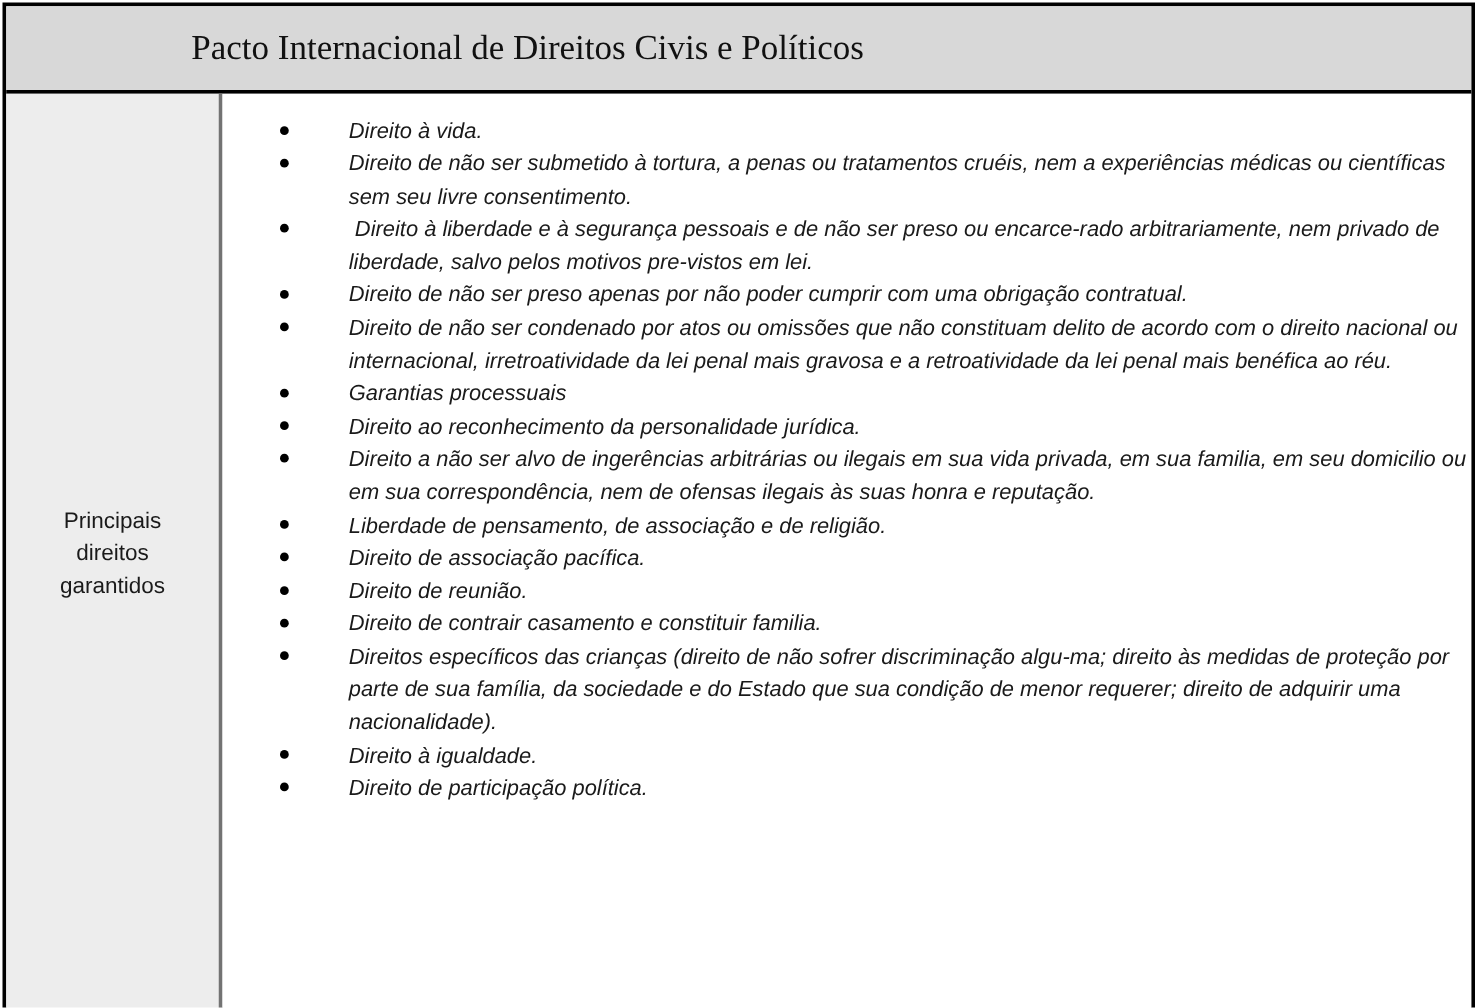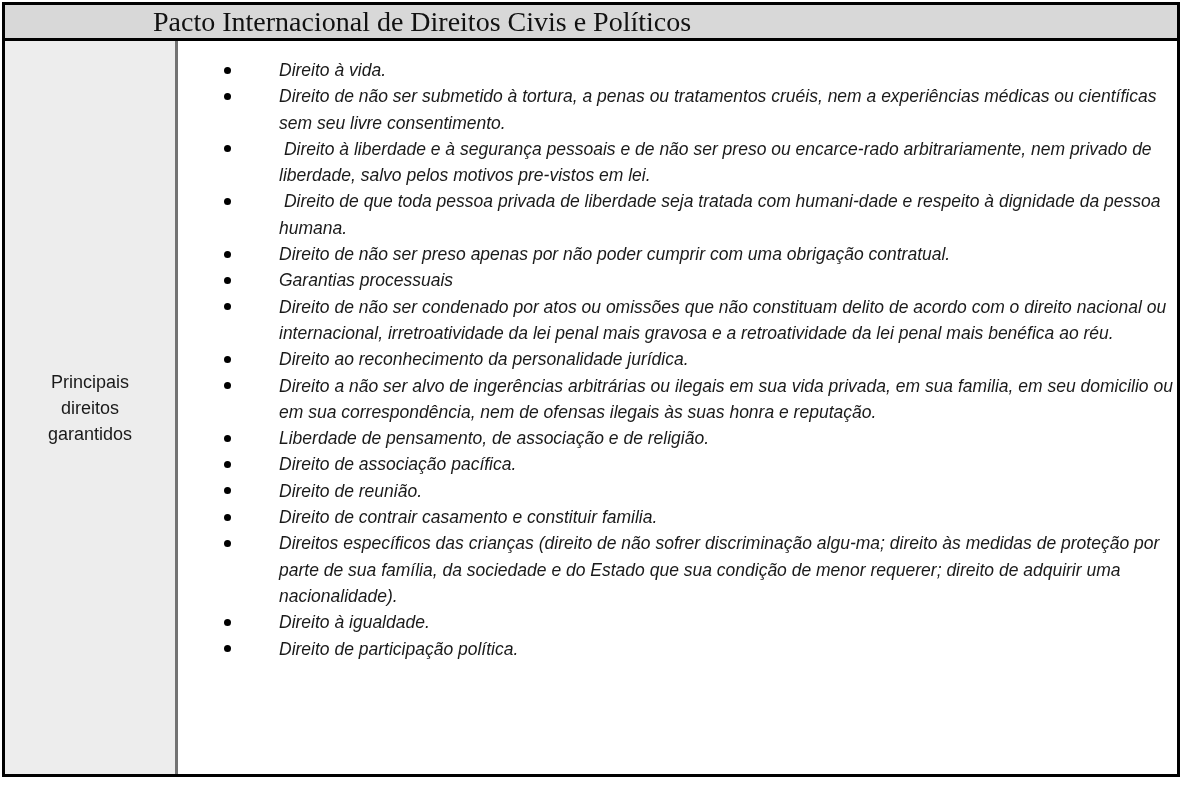--- a/index.html
+++ b/index.html
@@ -17,21 +17,21 @@
     height: 806px;
     background: #ffffff;
   }
   .doc-table {
     margin: 2px 2px 0 2px;
     width: 1178px;
     border: 3px solid #000000;
     background: #ffffff;
   }
   .title-cell {
-    height: 36px;
+    height: 70px;
     background: #d8d8d8;
     border-bottom: 3px solid #000000;
     display: flex;
     align-items: center;
     padding-left: 148px;
   }
   .title-text {
     font-family: "Liberation Serif", serif;
     font-size: 28px;
     color: #111111;
@@ -98,24 +98,23 @@
     </div>
     <div class="body-row">
       <div class="label-cell">
         <span class="label-text">Principais direitos garantidos</span>
       </div>
       <div class="rights-cell">
         <ul class="rights-list">
             <li>Direito à vida.</li>
             <li>Direito de não ser submetido à tortura, a penas ou tratamentos cruéis, nem a experiências médicas ou científicas sem seu livre consentimento.</li>
             <li> Direito à liberdade e à segurança pessoais e de não ser preso ou encarce-rado arbitrariamente, nem privado de liberdade, salvo pelos motivos pre-vistos em lei.</li>
-            <li> Direito de que toda pessoa privada de liberdade seja tratada com humani-dade e respeito à dignidade da pessoa humana.</li>
             <li>Direito de não ser preso apenas por não poder cumprir com uma obrigação contratual.</li>
+            <li>Direito de não ser condenado por atos ou omissões que não constituam delito de acordo com o direito nacional ou internacional, irretroatividade da lei penal mais gravosa e a retroatividade da lei penal mais benéfica ao réu.</li>
             <li>Garantias processuais</li>
-            <li>Direito de não ser condenado por atos ou omissões que não constituam delito de acordo com o direito nacional ou internacional, irretroatividade da lei penal mais gravosa e a retroatividade da lei penal mais benéfica ao réu.</li>
             <li>Direito ao reconhecimento da personalidade jurídica.</li>
             <li>Direito a não ser alvo de ingerências arbitrárias ou ilegais em sua vida privada, em sua familia, em seu domicilio ou em sua correspondência, nem de ofensas ilegais às suas honra e reputação.</li>
             <li>Liberdade de pensamento, de associação e de religião.</li>
             <li>Direito de associação pacífica.</li>
             <li>Direito de reunião.</li>
             <li>Direito de contrair casamento e constituir familia.</li>
             <li>Direitos específicos das crianças (direito de não sofrer discriminação algu-ma; direito às medidas de proteção por parte de sua família, da sociedade e do Estado que sua condição de menor requerer; direito de adquirir uma nacionalidade).</li>
             <li>Direito à igualdade.</li>
             <li>Direito de participação política.</li>
           </ul>

